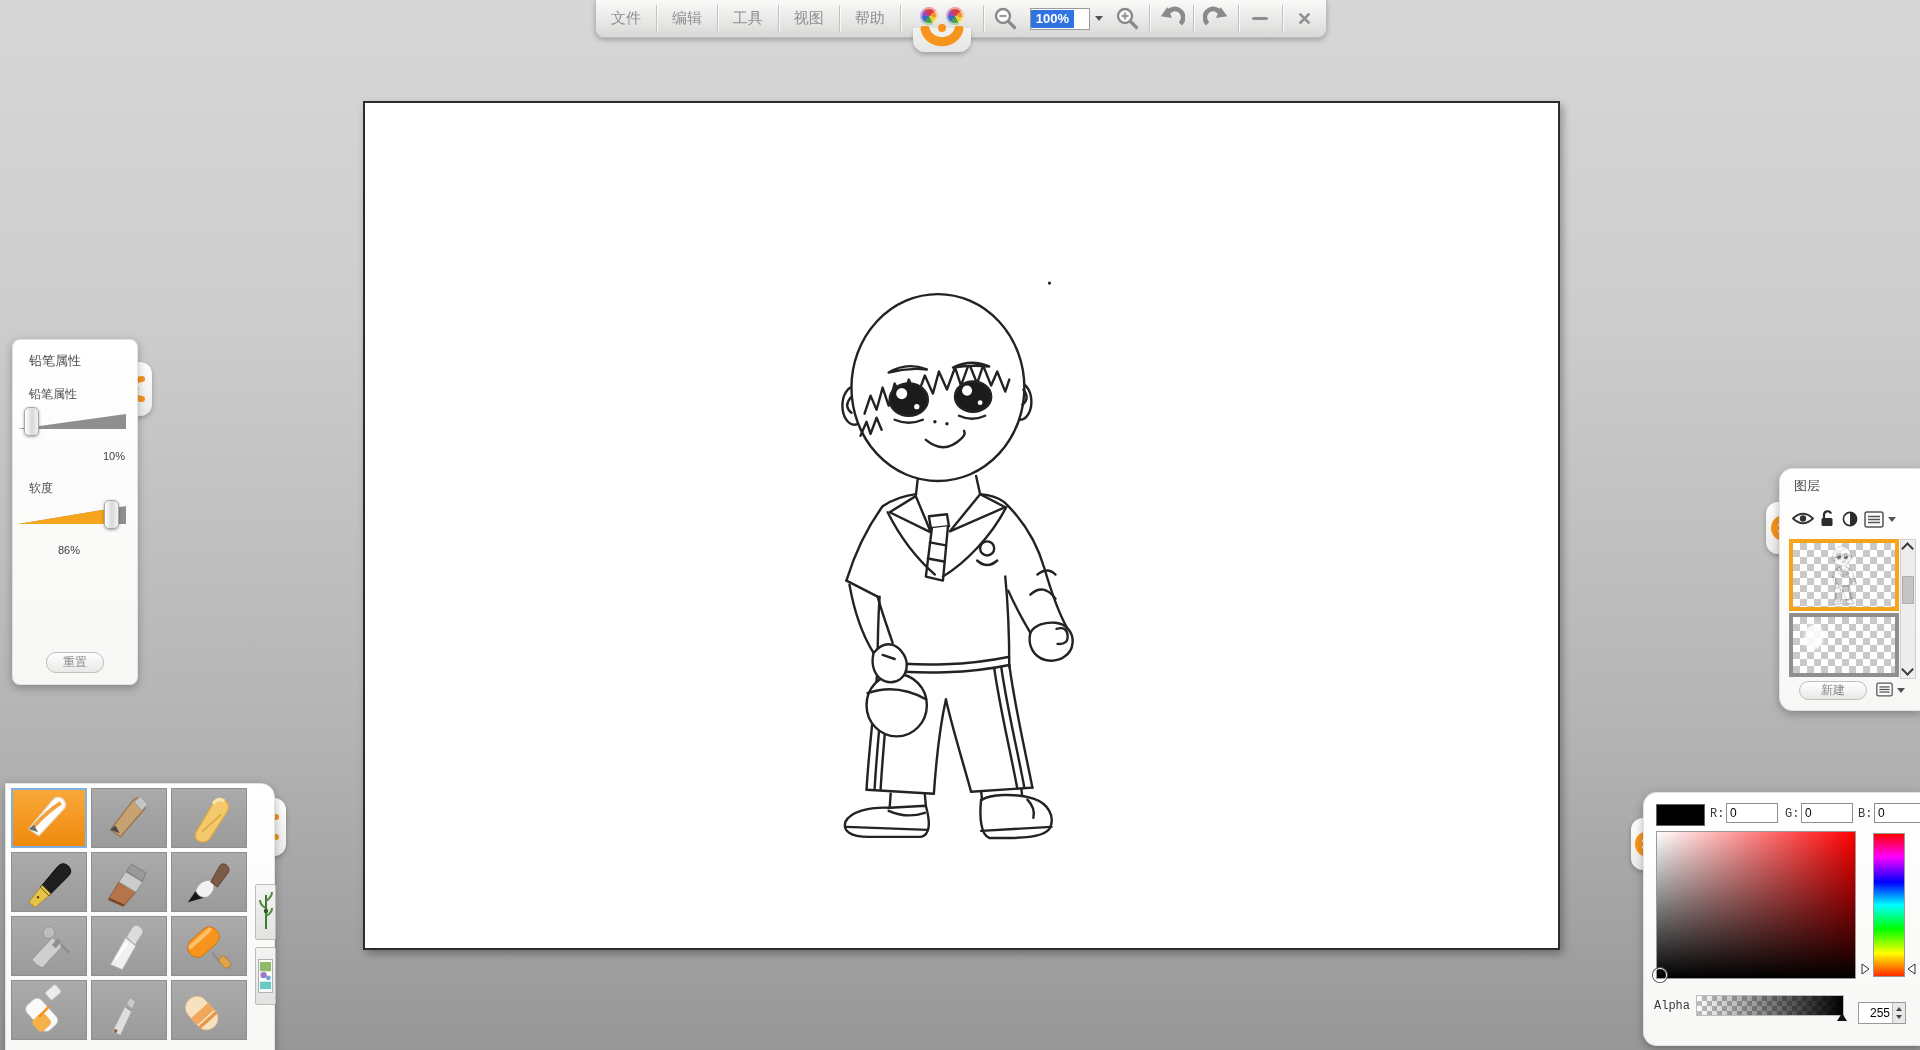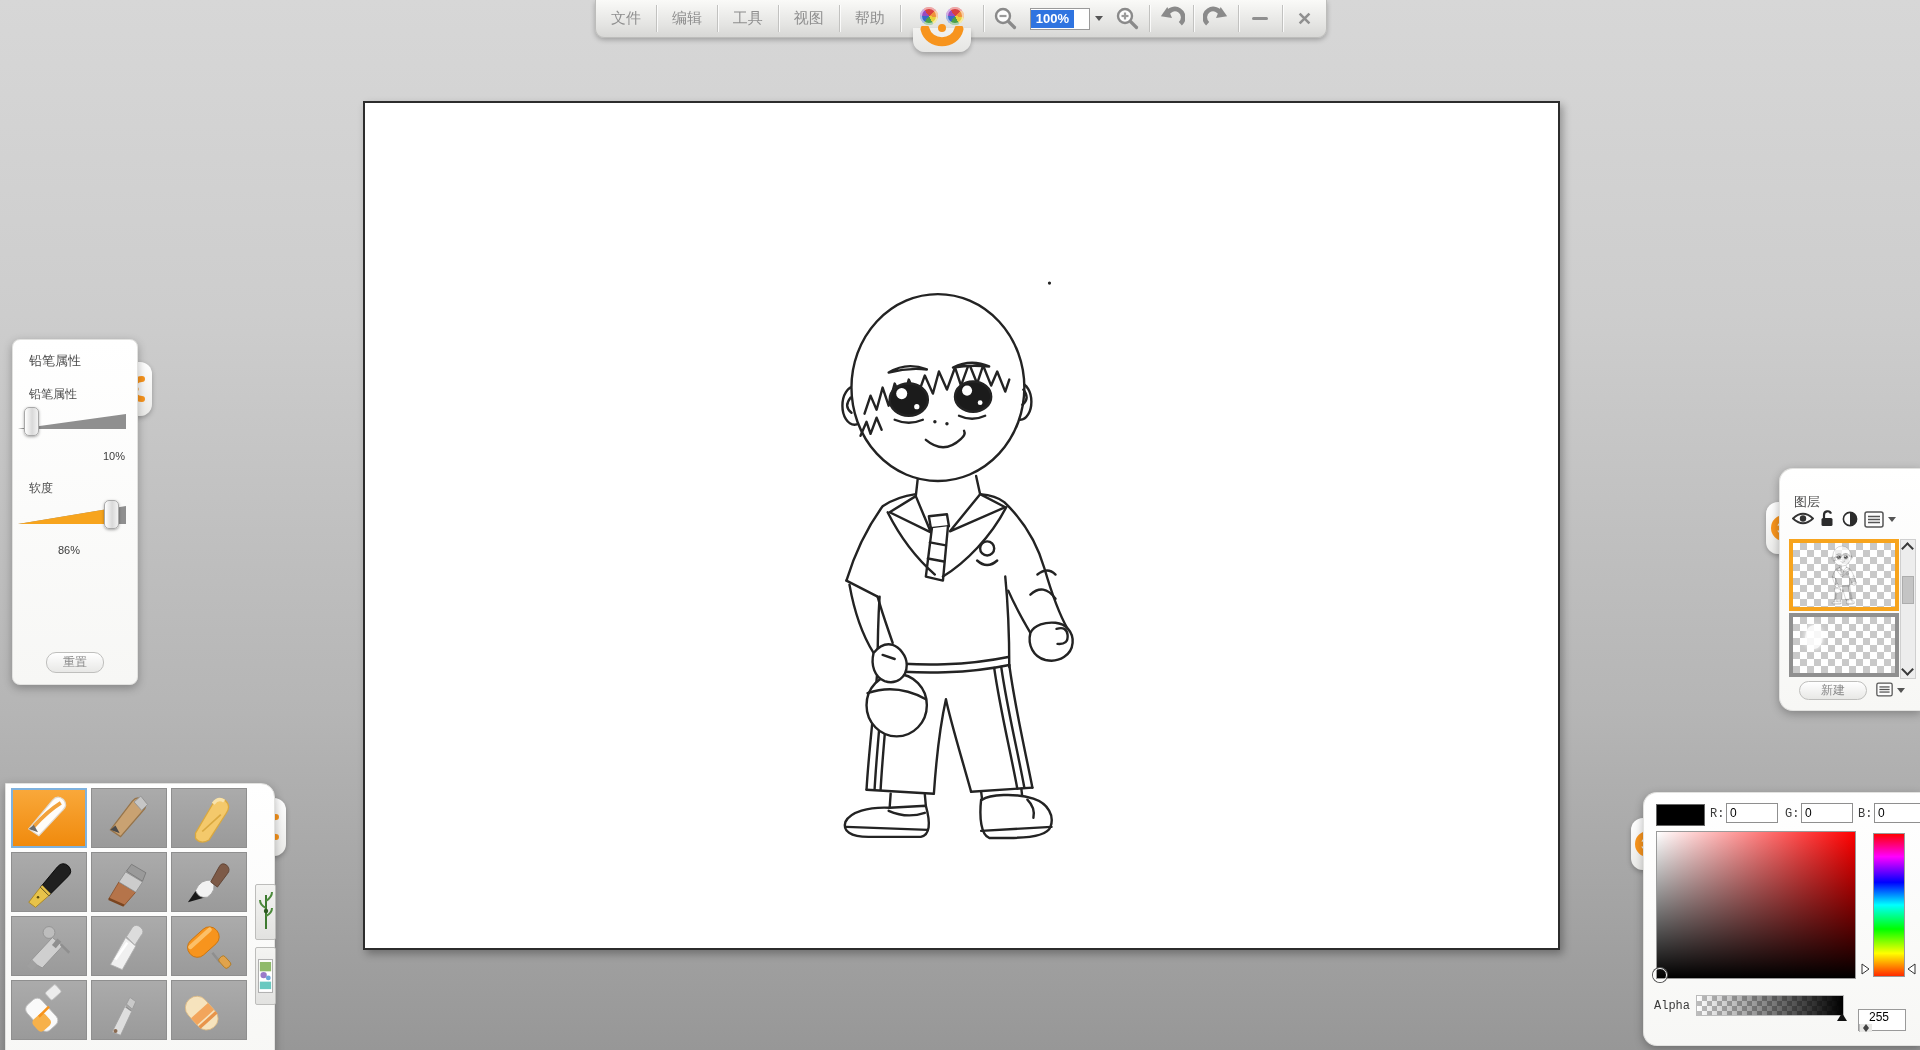--- a/index.html
+++ b/index.html
@@ -430,21 +430,21 @@
   </div>
 </div>
 
 <div class="side-tab" style="left:1766px;top:502px;width:28px;height:52px;border-radius:12px 0 0 12px;">
   <svg width="20" height="30" viewBox="0 0 20 30">
     <path d="M14,5 A10,10 0 1 0 14,25" fill="none" stroke="#f7941d" stroke-width="6" stroke-linecap="round"></path>
     <circle cx="8" cy="15" r="2.6" fill="#f7941d"></circle>
   </svg>
 </div>
 <div class="abs panel layers-panel">
-  <div class="abs panel-title" style="left:14px;top:24px;">图层</div>
+  <div class="abs panel-title" style="left:14px;top:8px;">图层</div>
   <div class="abs licon" style="left:12px;top:42px;">
     <svg width="22" height="15" viewBox="0 0 22 15">
       <path d="M1,7.5 Q11,-2 21,7.5 Q11,17 1,7.5 Z" fill="none" stroke="#333" stroke-width="1.8"></path>
       <circle cx="11" cy="7.5" r="3.2" fill="#333"></circle>
     </svg>
   </div>
   <div class="abs licon" style="left:40px;top:40px;">
     <svg width="15" height="18" viewBox="0 0 15 18">
       <path d="M4,9 V6 a3.6,3.6 0 0 1 7,-1.3" fill="none" stroke="#2c2c2c" stroke-width="2.2"></path>
       <rect x="1.5" y="9" width="11" height="8" rx="1.5" fill="#2c2c2c"></rect>
@@ -527,20 +527,20 @@
   </svg>
   <svg class="abs" style="left:263px;top:170px;" width="9" height="12">
     <polygon points="8,1 1,6 8,11" fill="#fff" stroke="#333" stroke-width="1"></polygon>
   </svg>
 
   <span class="abs rgb-label" style="left:10px;top:206px;">Alpha</span>
   <div class="abs checker-sm" style="left:52px;top:202px;width:146px;height:19px;border:1px solid #bbb;">
     <div style="position:absolute;inset:0;background:linear-gradient(to right,rgba(0,0,0,0),#000);"></div>
     <div style="position:absolute;right:-4px;bottom:-6px;width:0;height:0;border-left:5px solid transparent;border-right:5px solid transparent;border-bottom:8px solid #111;"></div>
   </div>
-  <div class="spin" style="left:214px;top:216px;flex-direction:column;">
+  <div class="spin" style="left:214px;top:209px;">
     <input value="255" style="">
     <div class="btns">
       <div class="tri-up"></div>
       <div class="tri-down"></div>
     </div>
   </div>
 </div>
 
 </body></html>

